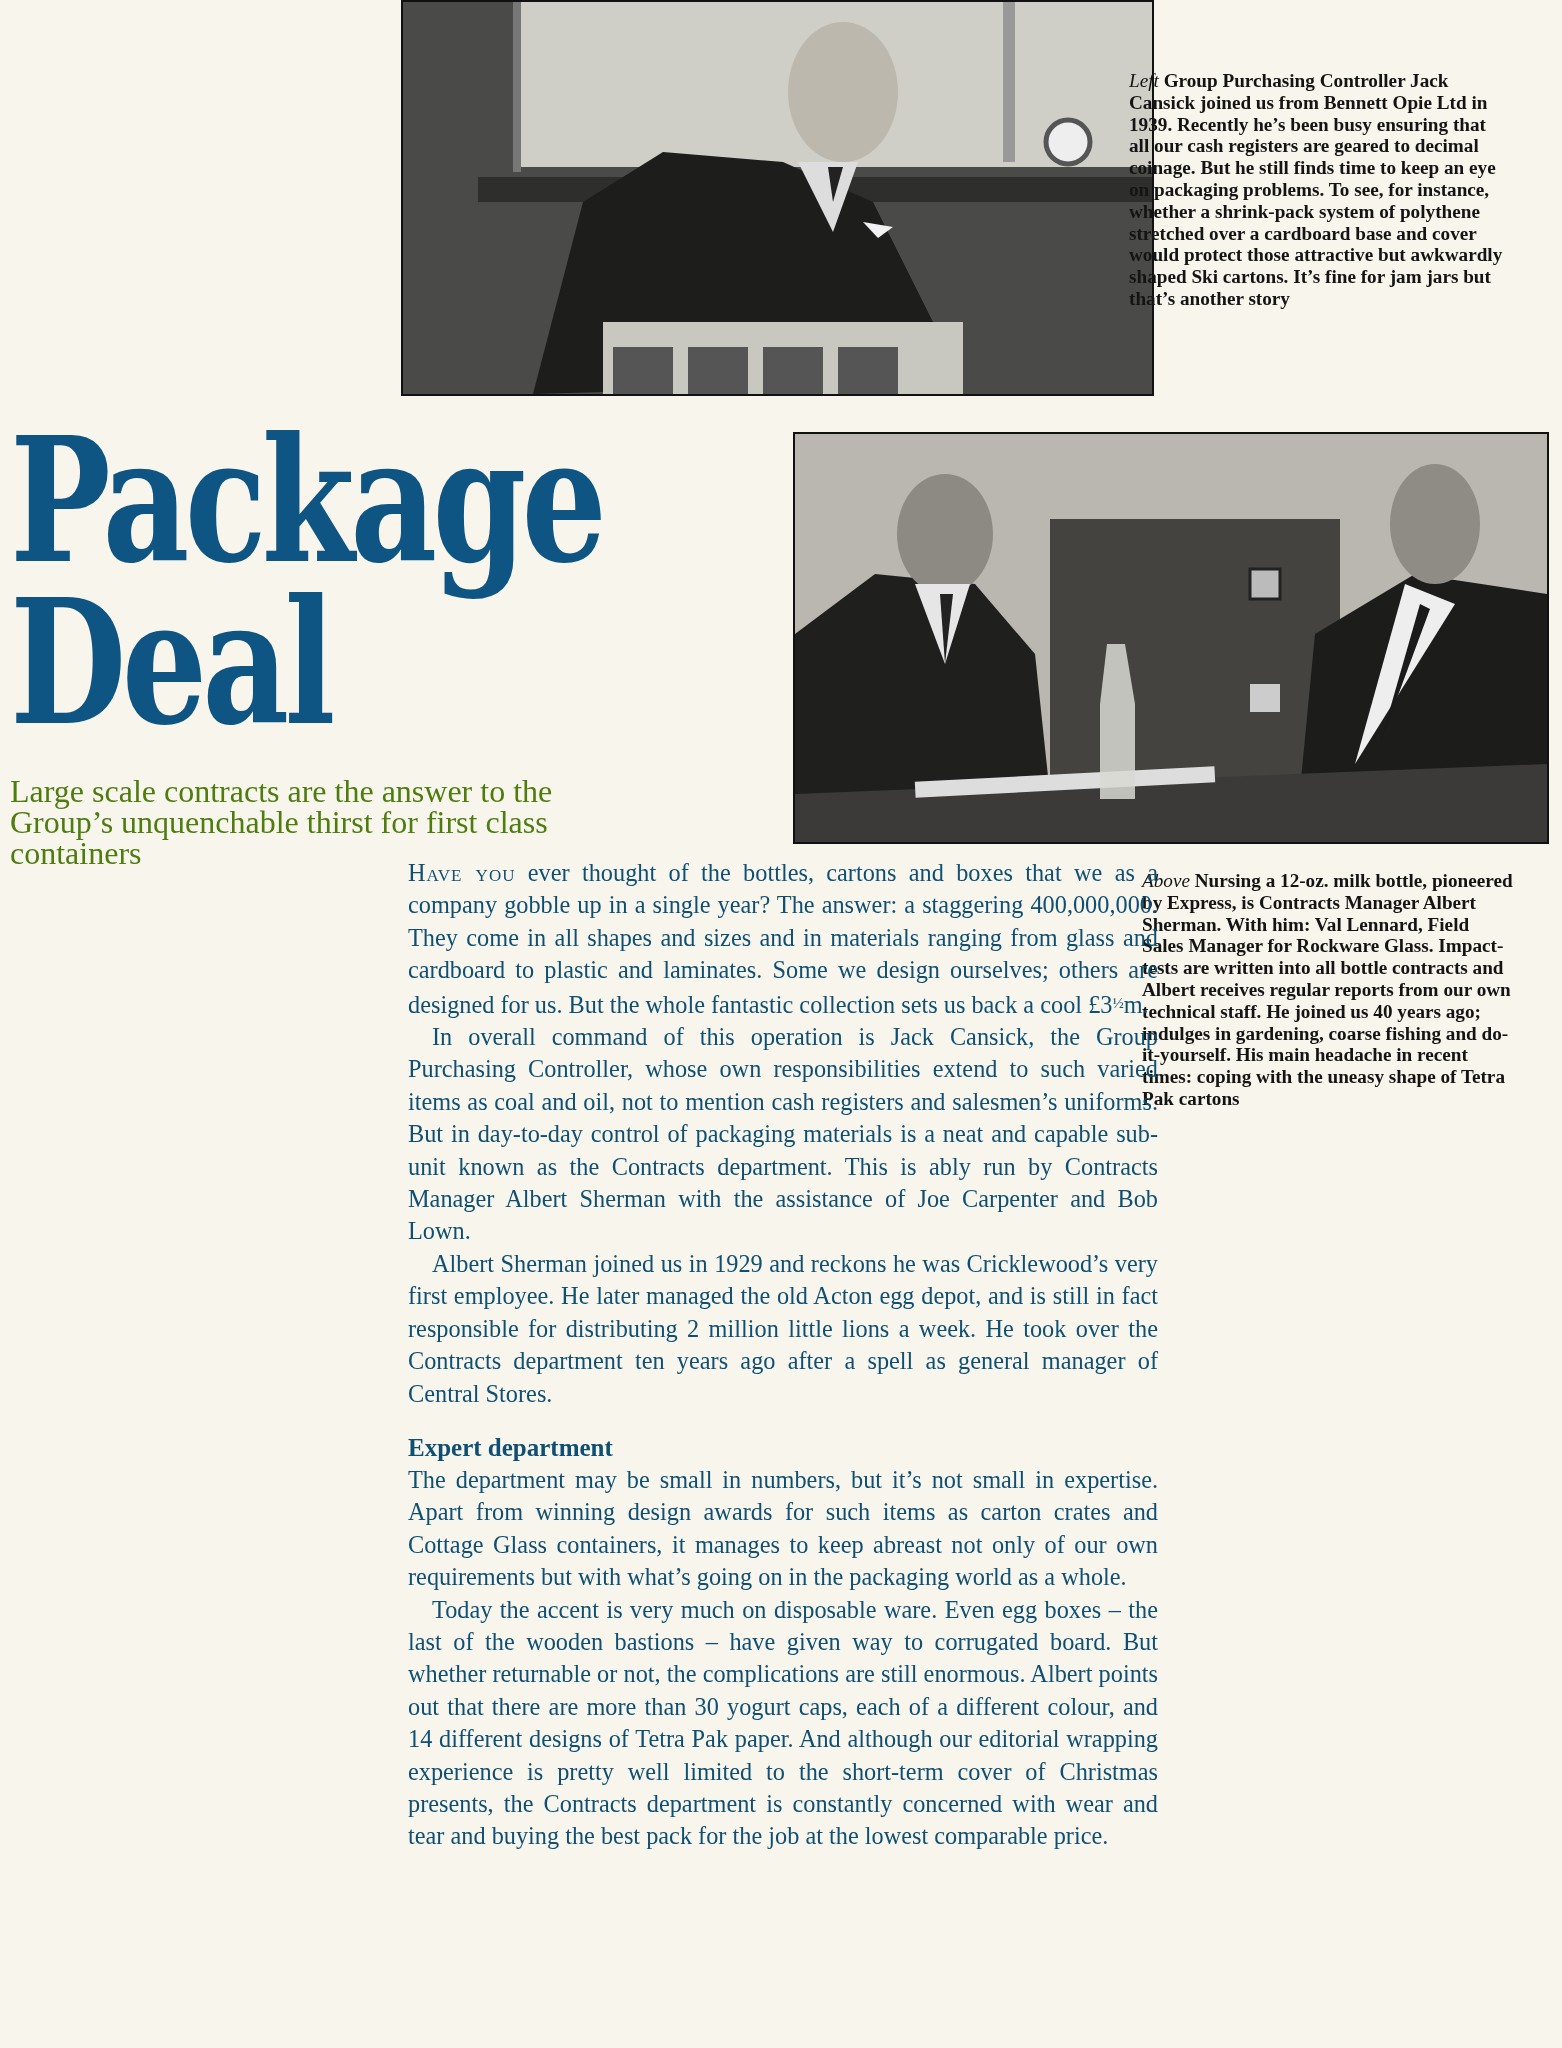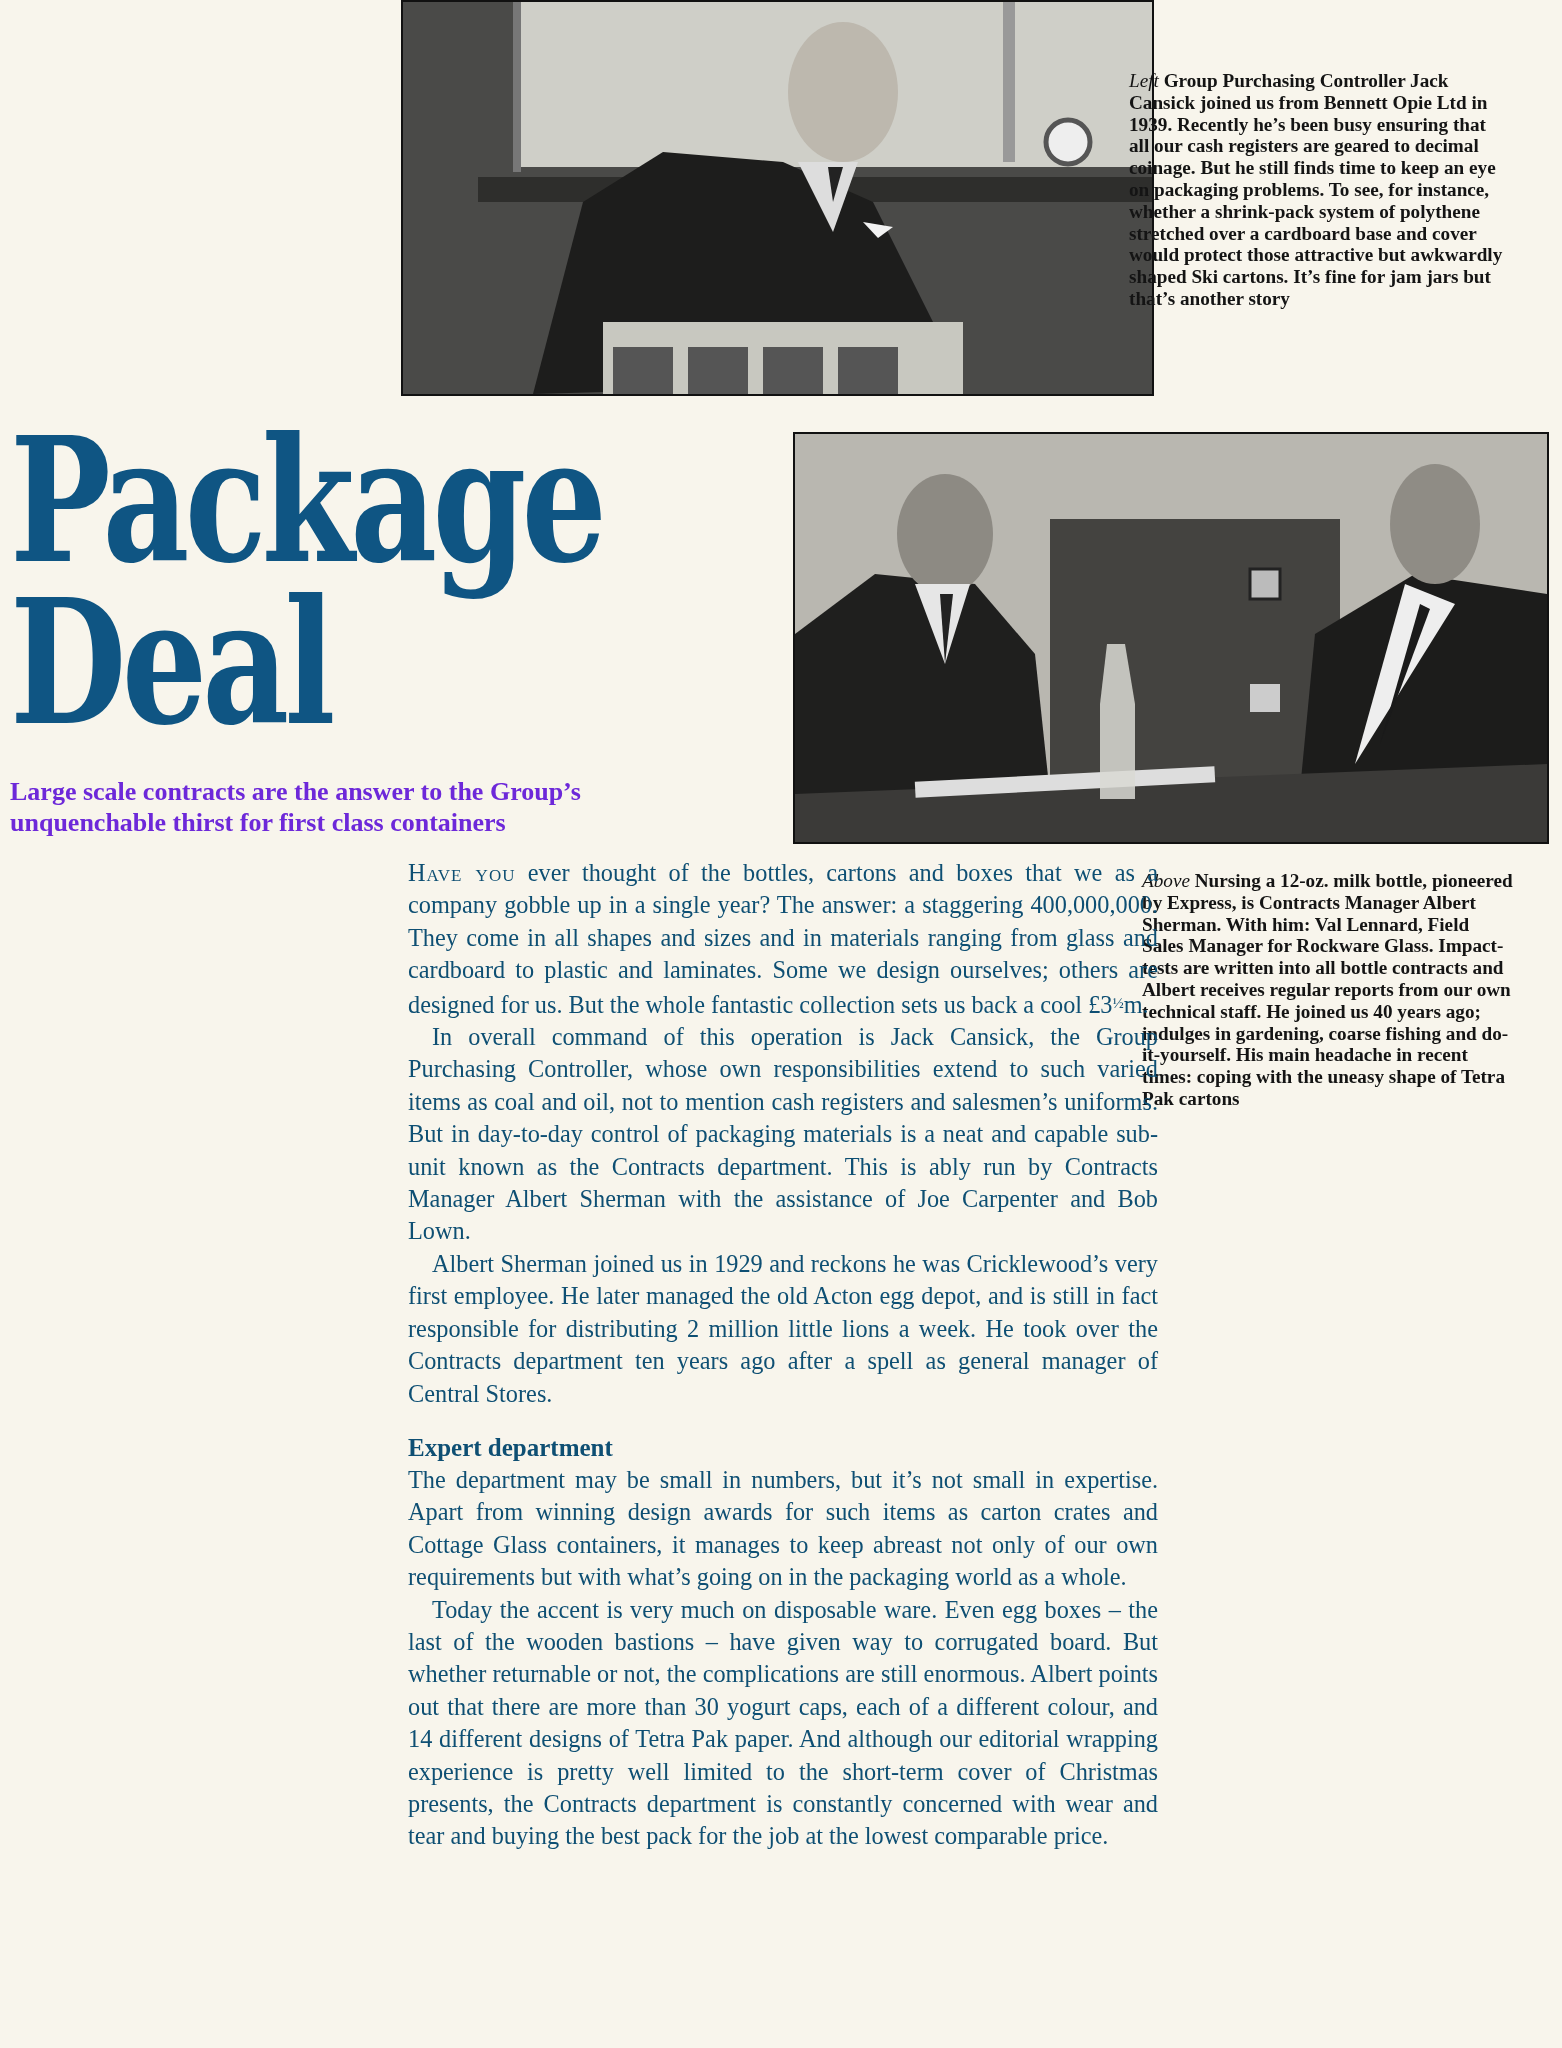--- a/index.html
+++ b/index.html
@@ -26,21 +26,21 @@
 
   #headline {
     position: absolute; left: 10px; top: 420px; color: #0f5583;
     font-family: "DejaVu Serif", serif; font-weight: bold;
     font-size: 172px; line-height: 162px; letter-spacing: -6px;
     transform: scaleX(0.78); transform-origin: left top;
   }
   #headline div { white-space: nowrap; }
   #standfirst {
     position: absolute; left: 10px; top: 776px; width: 620px;
-    font-size: 26px; line-height: 31px; color: #6d28d9; font-weight: bold;
+    font-size: 32px; line-height: 31px; color: #4d7c0f;
   }
 
   #article {
     position: absolute; left: 408px; top: 857px; width: 750px;
     color: #0e4f73; font-size: 24.3px; line-height: 32.4px;
     text-align: justify;
   }
   #article p { margin: 0; text-indent: 24px; }
   #article p.first { text-indent: 0; }
   .smallcaps { font-variant: small-caps; letter-spacing: 1px; }

